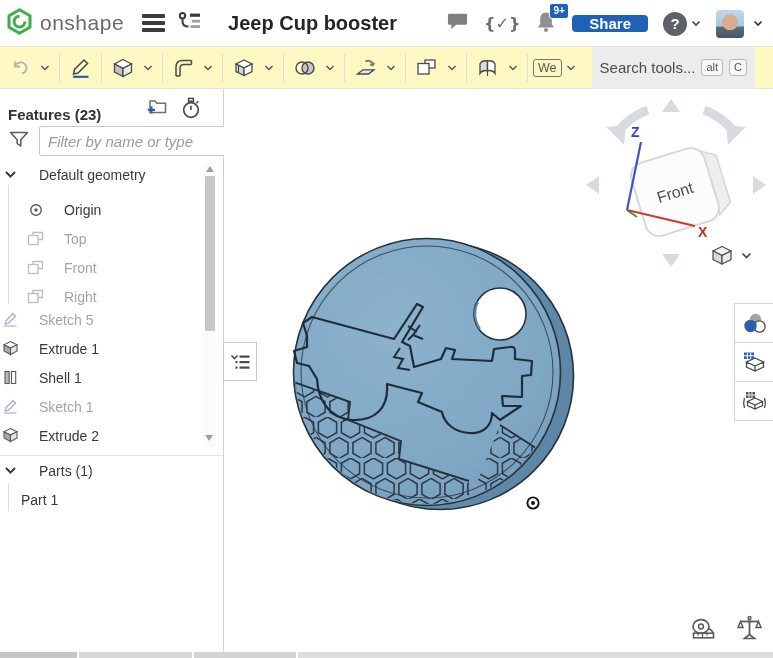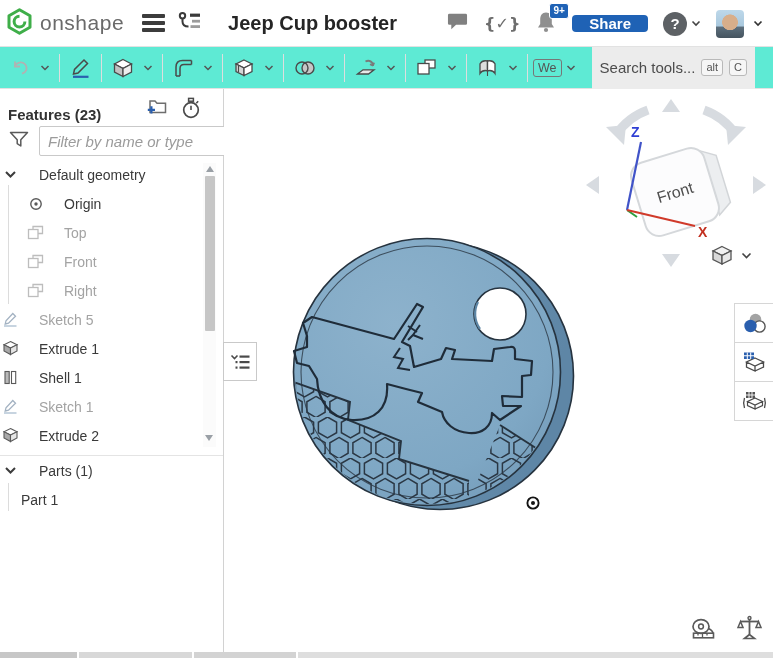--- a/index.html
+++ b/index.html
@@ -24,21 +24,21 @@
   .helpbtn { width: 24px; height: 24px; border-radius: 50%; background: #5d6165; color: #fff;
     font-size: 15px; font-weight: 700; display: flex; align-items: center; justify-content: center; cursor: pointer; }
   .avatar { width: 28px; height: 28px; border-radius: 4px; cursor: pointer;
     background:
       radial-gradient(circle at 50% 44%, #d8ae8a 0 36%, rgba(0,0,0,0) 39%),
       linear-gradient(180deg, #bdd8ea 0%, #a9c8dd 58%, #5d6f7d 60%, #45545f 100%); }
   .codecheck { font-family: "DejaVu Sans", sans-serif; font-size: 16px; font-weight: 600; color: #6e6e6e; }
   .caret { display: inline-block; }
 
   
-  .toolbar { height: 42px; background: #5eead4; border-bottom: 1px solid #e2e2e2;
+  .toolbar { height: 42px; background: #fef9c3; border-bottom: 1px solid #e2e2e2;
     display: flex; align-items: center; padding-left: 5px; }
   .tb-btn { display: flex; align-items: center; gap: 1px; padding: 2px 3px; cursor: pointer; }
   .vr { width: 1px; height: 28px; background: #dedede; margin: 0 5px; }
   .searchpill { margin-left: 12px; background: #ececec; border-radius: 1px; height: 44px;
     display: flex; align-items: center; padding: 0 8px; gap: 6px; cursor: text; }
   .searchpill .stext { font-size: 15px; color: #4c4c4c; }
   .key { background: #f6f6f6; border: 1px solid #b9b9b9; border-radius: 3px;
     font-size: 11px; color: #555; padding: 1px 4px; line-height: 13px; }
 
   
@@ -50,21 +50,21 @@
   .phead { height: 34px; display: flex; align-items: flex-end; padding: 0 22px 0 8px; }
   .phead .ptitle { font-size: 15px; font-weight: 700; color: #333; flex: 1; }
   .phead .hicons { display: flex; gap: 13px; }
   .filterrow { height: 36px; display: flex; align-items: center; padding: 0 8px; gap: 9px; }
   .filterrow input { flex: 1; height: 30px; border: 1px solid #c9c9c9; border-radius: 2px;
     font-family: inherit; font-size: 15px; font-style: italic; padding: 0 8px; color: #444; outline: none; }
   .filterrow input::placeholder { color: #9b9b9b; }
   .tree { position: absolute; top: 71px; left: 0; width: 203px; }
   .trow { height: 29px; display: flex; align-items: center; gap: 20px; cursor: pointer; font-size: 14px; }
   .trow.lvl0 { padding-left: 2px; }
-  .trow.lvl1 { padding-left: 27px; }
+  .trow.lvl1 { padding-left: 27px; align-items: flex-end; }
   .trow .tlabel { color: #3a3a3a; }
   .trow.hid .tlabel { color: #a3a3a3; }
   .ticon { width: 17px; height: 17px; display: flex; align-items: center; justify-content: center; }
   .guide { position: absolute; width: 1px; background: #dcdcdc; left: 8px; }
   .pdivider { position: absolute; top: 366px; left: 0; right: 0; height: 1px; background: #e4e4e4; }
   .partssec { position: absolute; top: 367px; left: 0; width: 203px; }
   
   .sbar { position: absolute; left: 203px; top: 74px; width: 13px; height: 284px; background: #fbfbfb; }
   .sarrow { width: 0; height: 0; margin: 3px auto; border-left: 4.5px solid transparent; border-right: 4.5px solid transparent; }
   .sarrow.up { border-bottom: 6px solid #9aa0a6; }

